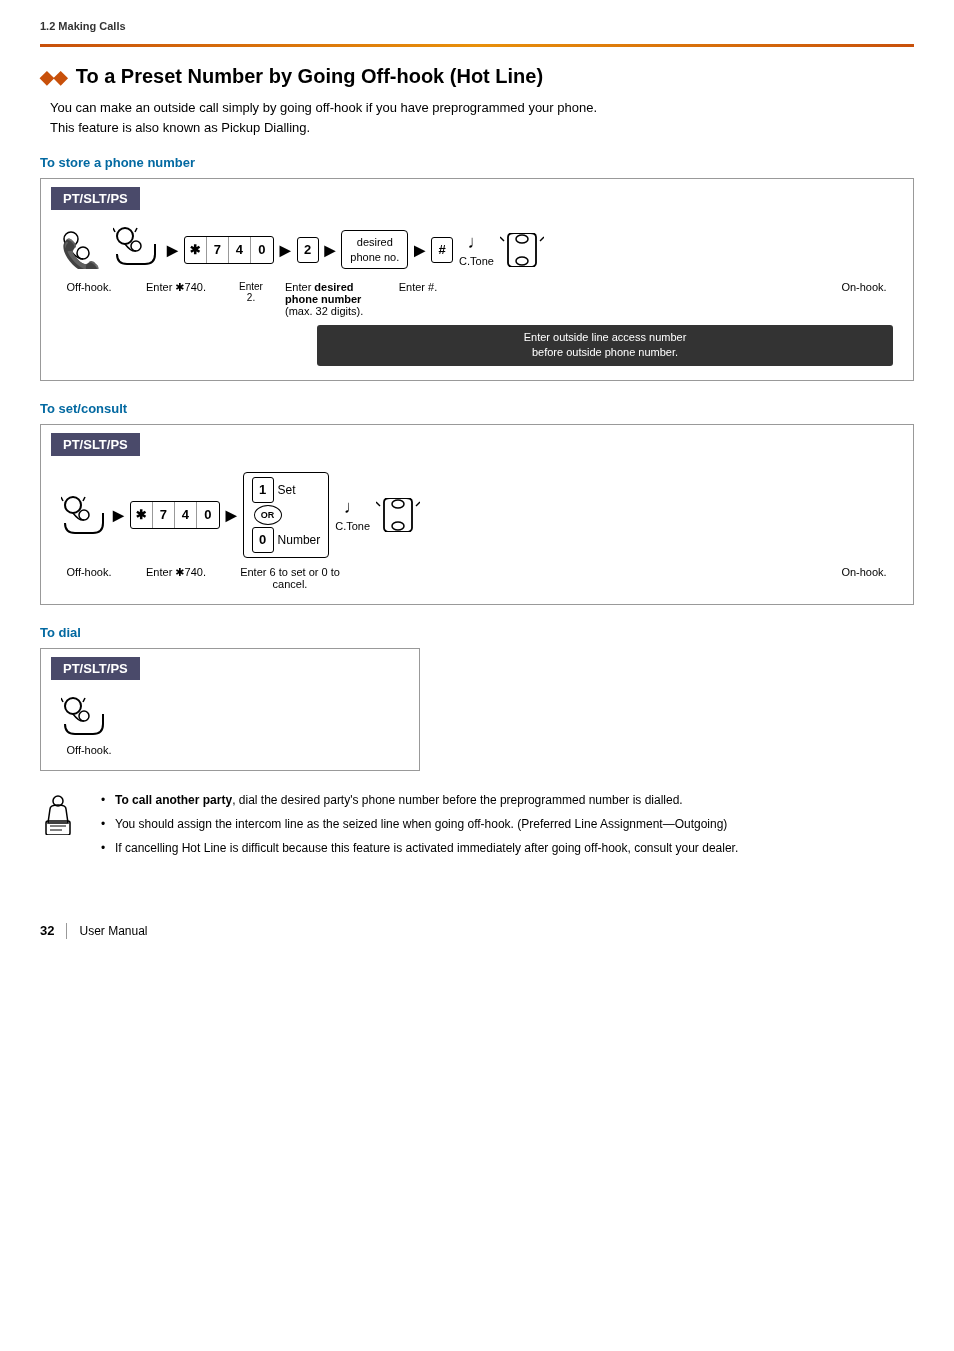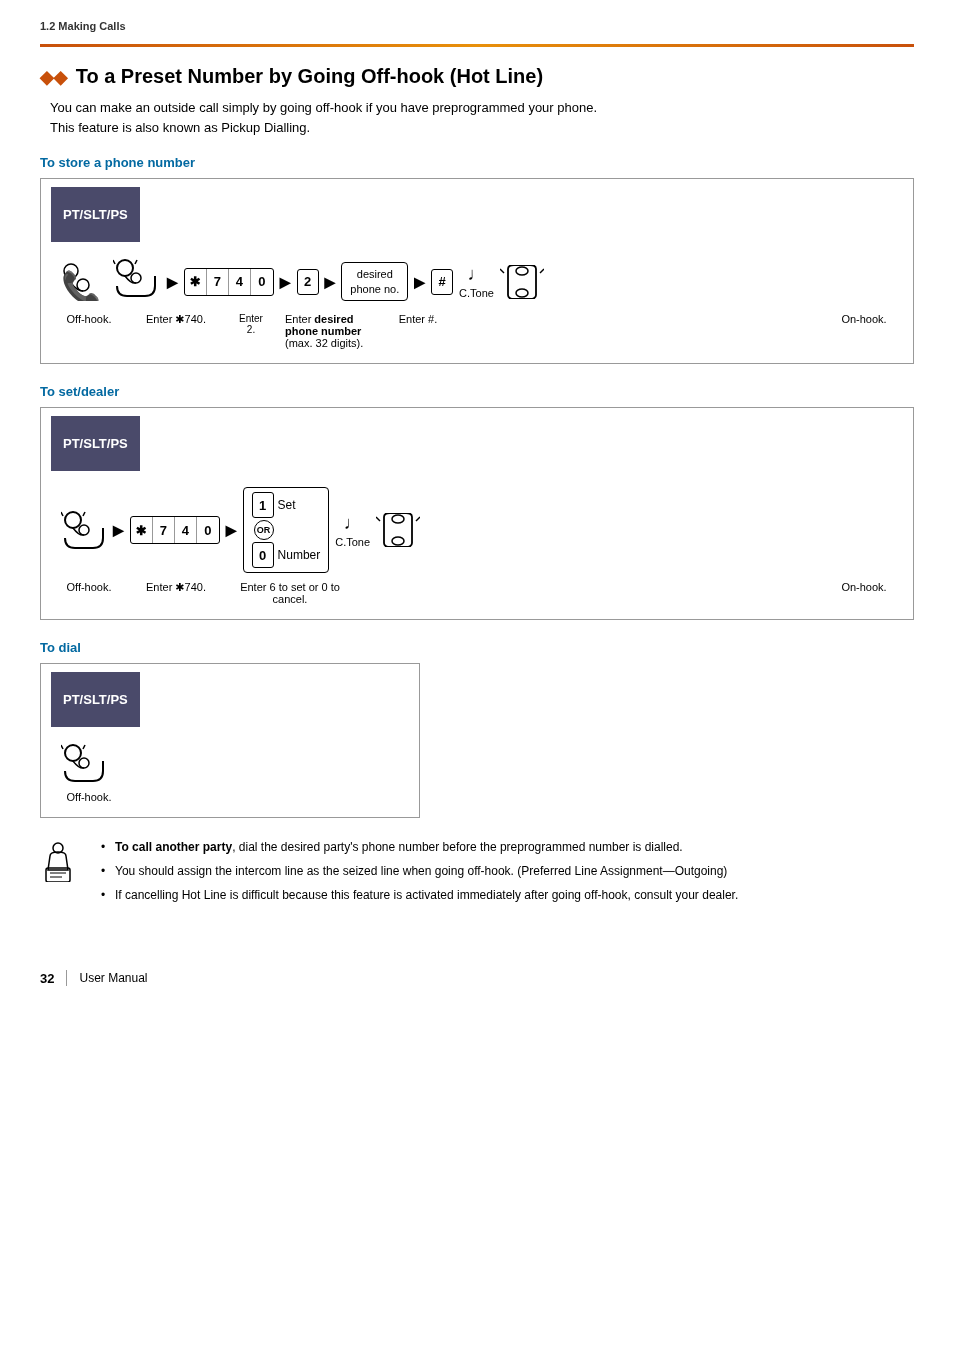--- a/index.html
+++ b/index.html
@@ -72,21 +72,21 @@
       border: 1.5px solid #999;
       margin-bottom: 20px;
       background: #fff;
     }
 
     .diagram-box-header {
       background: #4a4a6a;
       color: #fff;
       font-size: 13px;
       font-weight: bold;
-      padding: 20px 12px;
+      padding: 4px 12px;
       display: inline-block;
       margin: 8px 10px 0 10px;
     }
 
     .diagram-content {
       padding: 16px 20px 14px 20px;
     }
 
     
     .flow-row {
@@ -176,21 +176,21 @@
       border-radius: 3px;
       text-align: center;
       margin-left: 16px;
       line-height: 1.4;
     }
 
     
     .or-box {
       border: 1.5px solid #000;
       border-radius: 50%;
-      width: 20px;
+      width: 28px;
       height: 20px;
       display: inline-flex;
       align-items: center;
       justify-content: center;
       font-size: 9px;
       font-weight: bold;
       margin: 0 2px;
     }
 
     .set-cancel-row {
@@ -391,25 +391,31 @@
           <div>Enter <strong>desired</strong></div>
           <div><strong>phone number</strong></div>
           <div>(max. 32 digits).</div>
         </div>
         <div style="width:14px;"></div>
         <div style="width:46px; font-size:11px; text-align:center;">Enter #.</div>
         <div style="flex:1;"></div>
         <div style="width:58px; font-size:11px; text-align:center;">On-hook.</div>
       </div>
 
+      <div style="margin-top:8px; margin-left:240px;">
+        <div class="tooltip-box">
+          <div>Enter outside line access number</div>
+          <div>before outside phone number.</div>
+        </div>
+      </div>
 
     </div>
   </div>
 
-  <div class="subsection-heading">To set/dealer</div>
+  <div class="subsection-heading">To set/consult</div>
 
   <div class="diagram-box">
     <div class="diagram-box-header">PT/SLT/PS</div>
     <div class="diagram-content">
 
       <div class="flow-row">
 
         <div class="flow-item">
           <svg width="46" height="40" viewBox="0 0 46 40">
             <ellipse cx="12" cy="10" rx="8" ry="8" fill="none" stroke="#000" stroke-width="2"></ellipse>

